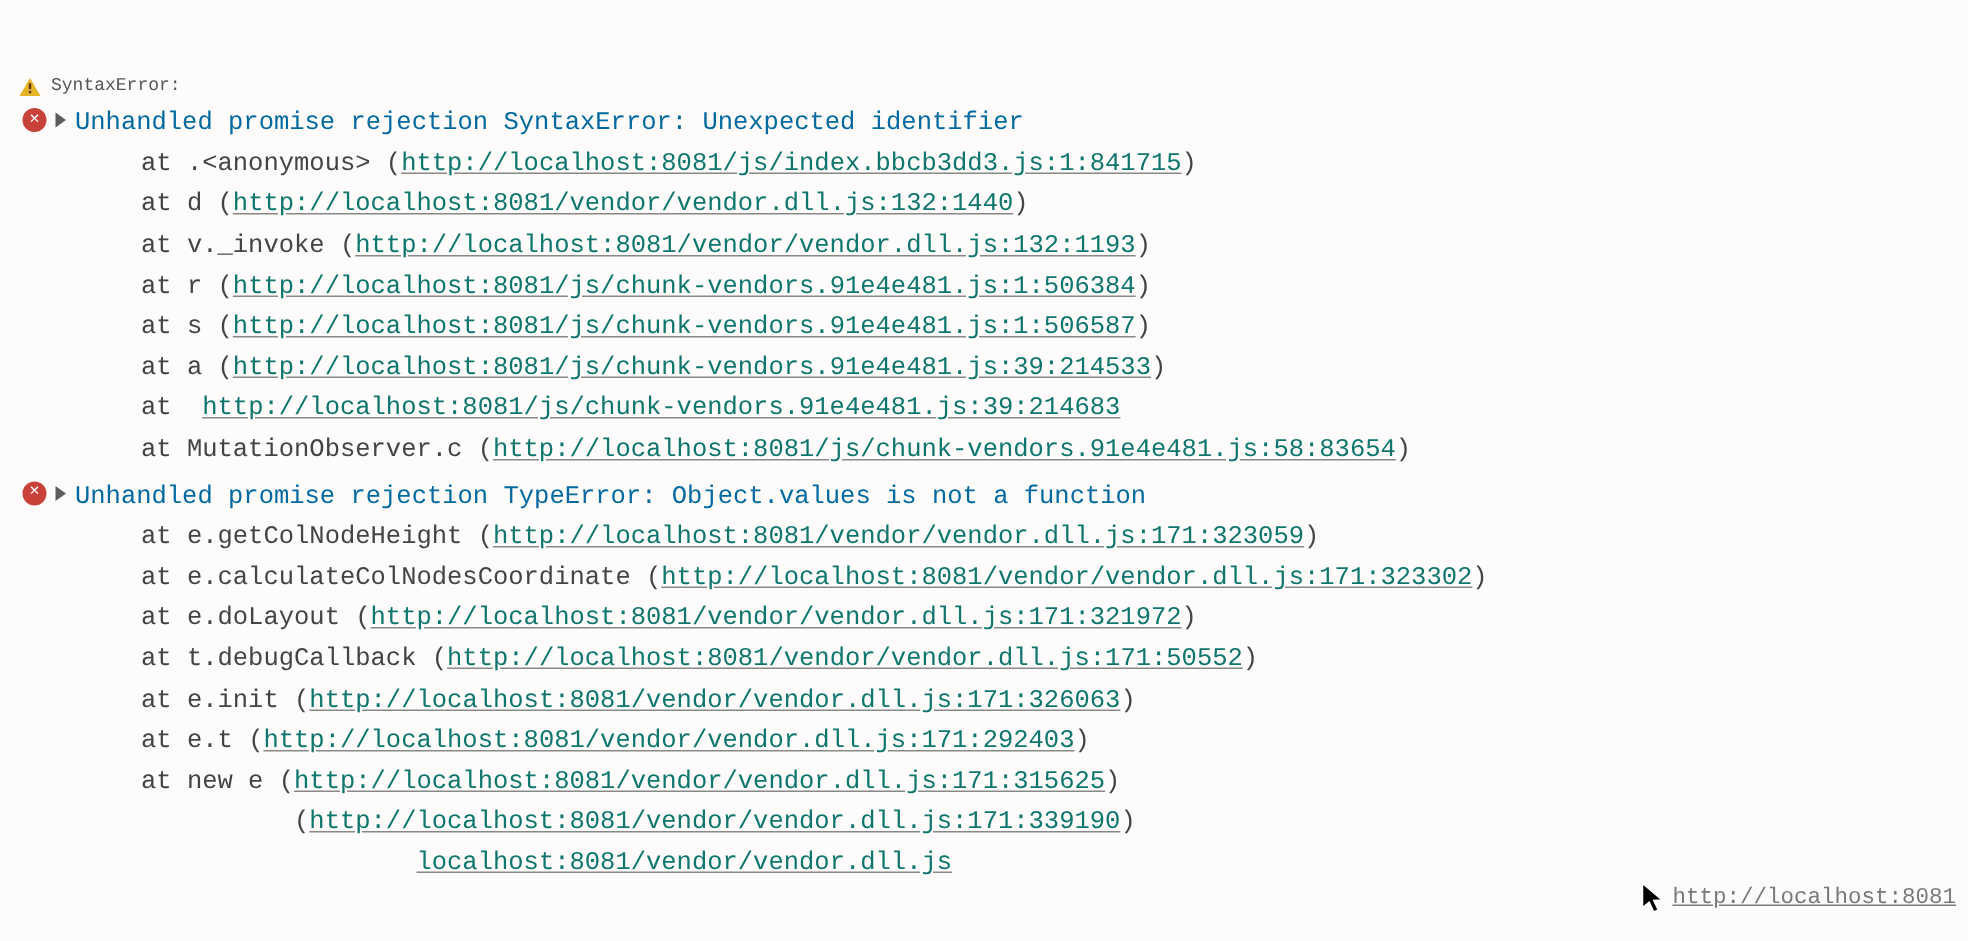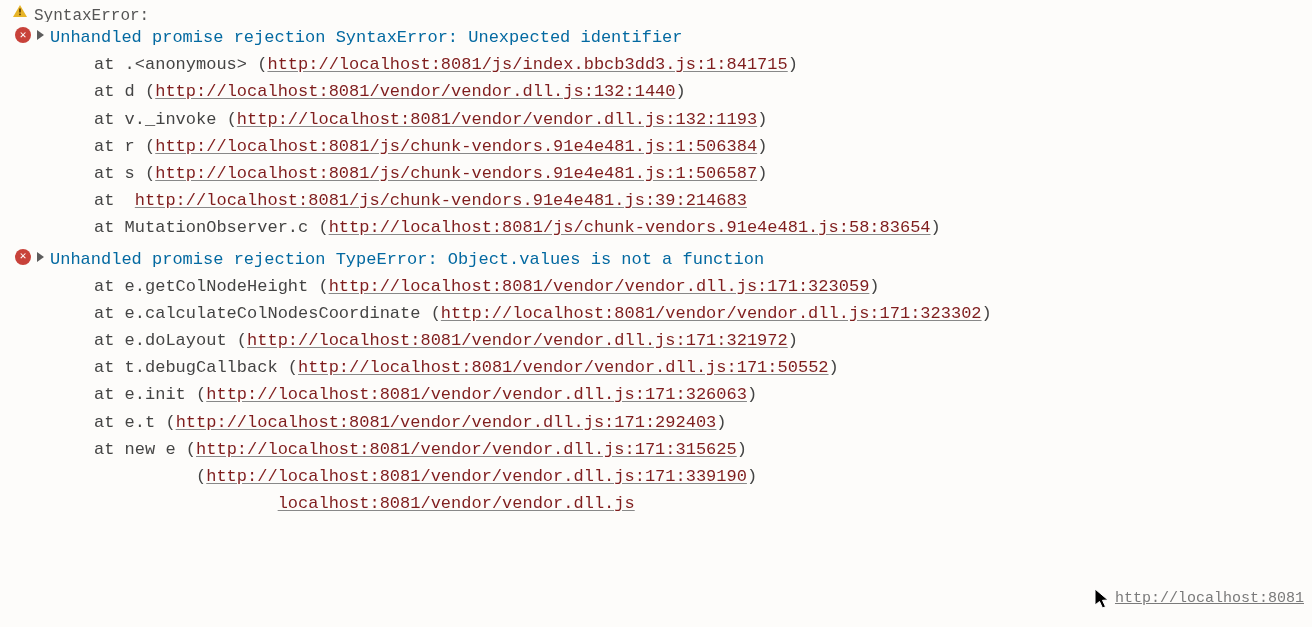--- a/index.html
+++ b/index.html
@@ -10,27 +10,28 @@
       line-height: 1.6;
       background: #fdfcfa;
       color: #444;
       padding: 0;
     }
     .console {
       padding: 4px 4px 4px 6px;
       background: #fdfcfa;
     }
     .truncated-top {
-      font-size: 16px;
+      font-size: 12px;
       color: #555;
       padding-left: 6px;
       height: 18px;
       overflow: hidden;
       display: flex;
-      align-items: flex-start;
+      align-items: center;
+      margin-top: 45px;
     }
     .warn-icon {
       display: inline-flex;
       width: 16px; height: 14px;
       align-items: center; justify-content: center;
       margin-right: 6px;
     }
     .warn-icon svg { display:block; }
     .entry {
       display: flex;
@@ -66,21 +67,21 @@
     .body { flex: 1; min-width: 0; }
     .heading {
       color: #0369a1;
       white-space: pre;
     }
     .stack {
       padding-left: 44px;
     }
     .frame { white-space: pre; color: #444; }
     .link {
-      color: #7f1d1d;
+      color: #0f766e;
       text-decoration: underline;
       text-decoration-color: #888;
       text-underline-offset: 2px;
     }
     .dim { color: #555; }
     .srcfloat {
       position: absolute;
       right: 8px;
       bottom: 16px;
       color: #7a7a7a;
@@ -117,20 +118,21 @@
             <span class="disclosure"></span>
           </div>
           <div class="body">
             <div class="heading">Unhandled promise rejection SyntaxError: Unexpected identifier</div>
             <div class="stack">
               <div class="frame"><span>at .&lt;anonymous&gt; </span><span>(</span><span class="link">http://localhost:8081/js/index.bbcb3dd3.js:1:841715</span><span>)</span></div>
               <div class="frame"><span>at d </span><span>(</span><span class="link">http://localhost:8081/vendor/vendor.dll.js:132:1440</span><span>)</span></div>
               <div class="frame"><span>at v._invoke </span><span>(</span><span class="link">http://localhost:8081/vendor/vendor.dll.js:132:1193</span><span>)</span></div>
               <div class="frame"><span>at r </span><span>(</span><span class="link">http://localhost:8081/js/chunk-vendors.91e4e481.js:1:506384</span><span>)</span></div>
               <div class="frame"><span>at s </span><span>(</span><span class="link">http://localhost:8081/js/chunk-vendors.91e4e481.js:1:506587</span><span>)</span></div>
+              <div class="frame"><span>at a </span><span>(</span><span class="link">http://localhost:8081/js/chunk-vendors.91e4e481.js:39:214533</span><span>)</span></div>
               <div class="frame"><span>at </span><span> </span><span class="link">http://localhost:8081/js/chunk-vendors.91e4e481.js:39:214683</span></div>
               <div class="frame"><span>at MutationObserver.c </span><span>(</span><span class="link">http://localhost:8081/js/chunk-vendors.91e4e481.js:58:83654</span><span>)</span></div>
             </div>
           </div>
         </div>
         <div class="entry">
           <div class="gutter">
             <span class="err-badge">✕</span>
             <span class="disclosure"></span>
           </div>

